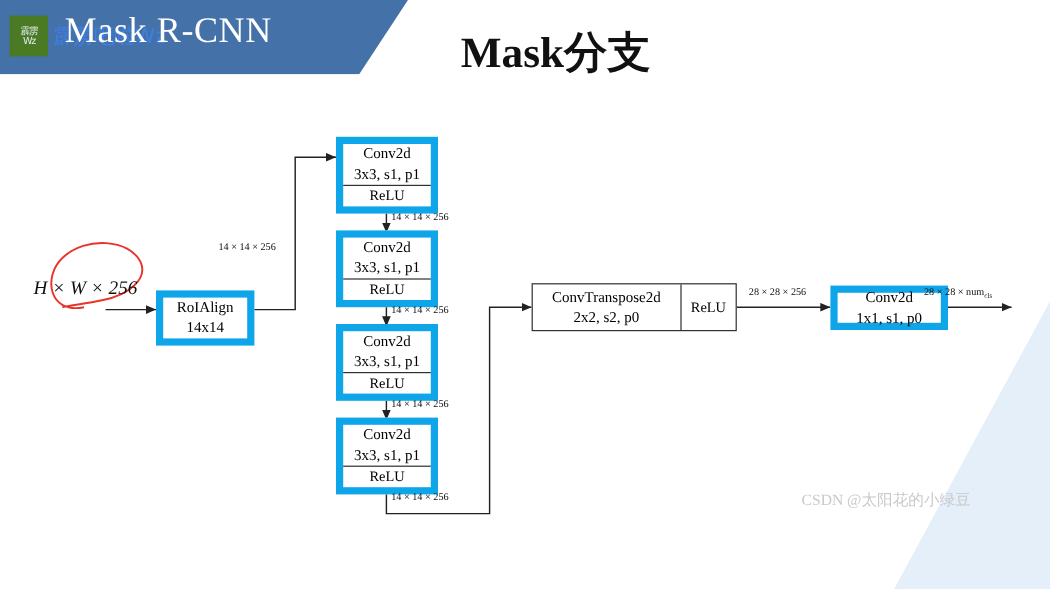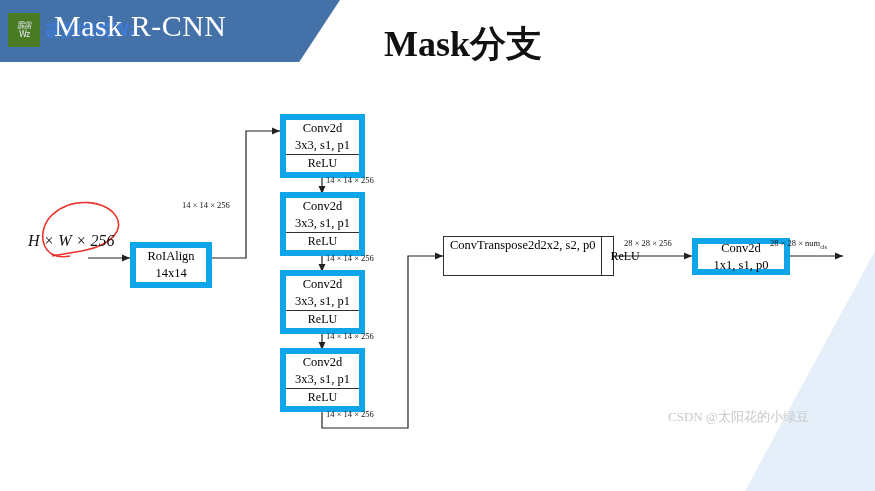--- a/index.html
+++ b/index.html
@@ -134,21 +134,21 @@
     background: #ffffff;
     box-sizing: border-box;
     display: flex;
     flex-direction: row;
     align-items: stretch;
     z-index: 2;
   }
   .node-hsplit .main {
     flex: 1 1 auto;
     display: flex;
-    flex-direction: row;
+    flex-direction: column;
     justify-content: center;
     padding: 0 6px;
   }
   .node-hsplit .main .line {
     text-align: center;
     font-size: 12.5px;
     line-height: 16px;
     white-space: nowrap;
   }
   .node-hsplit .side {

